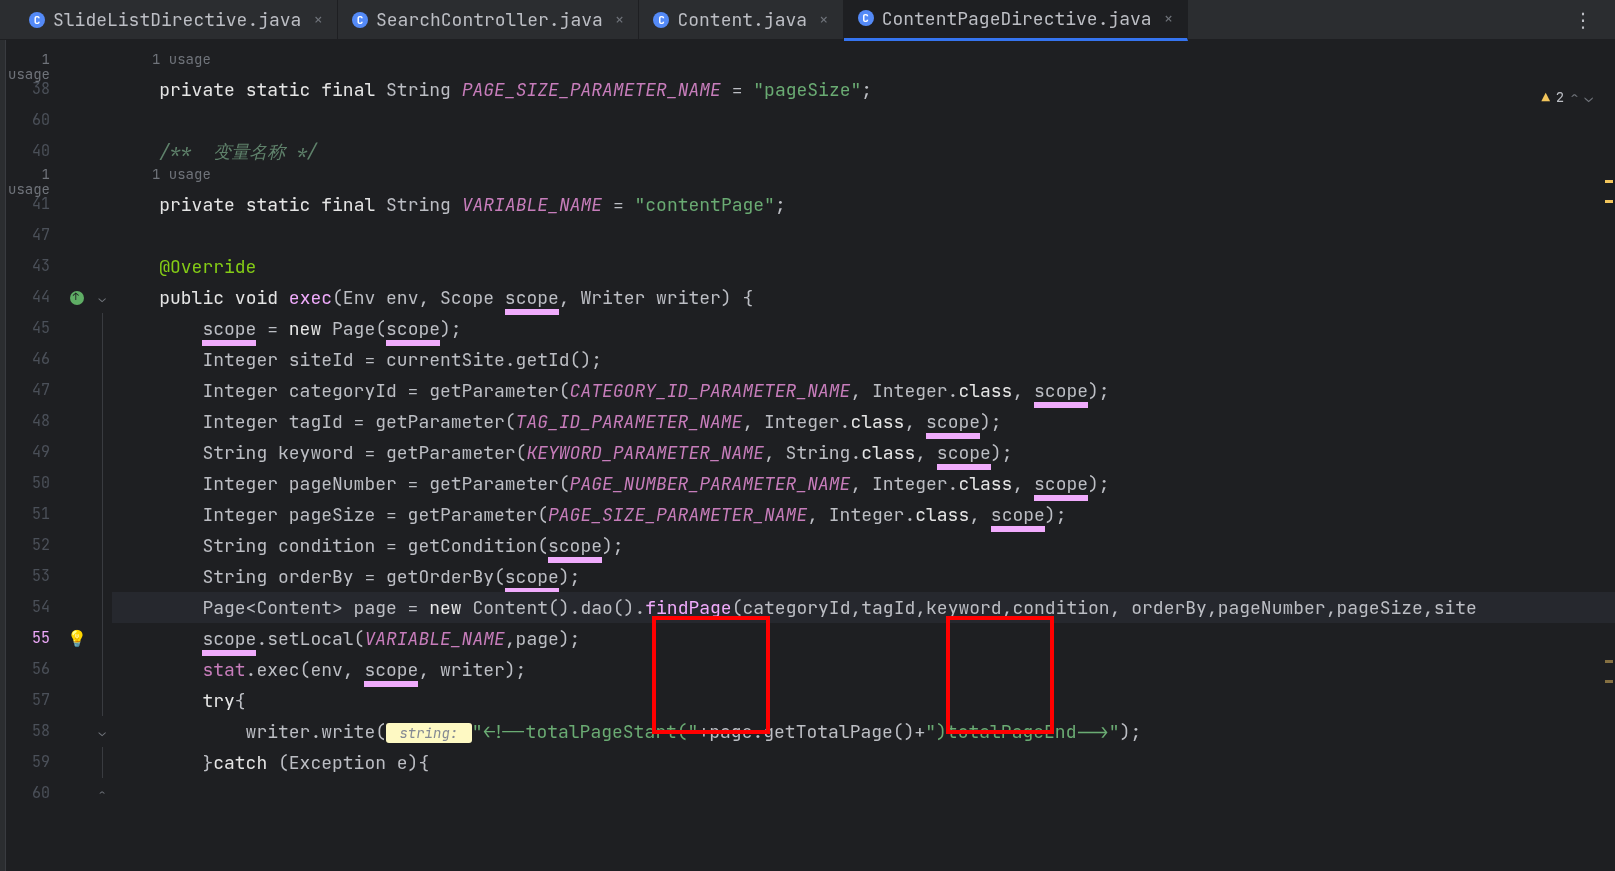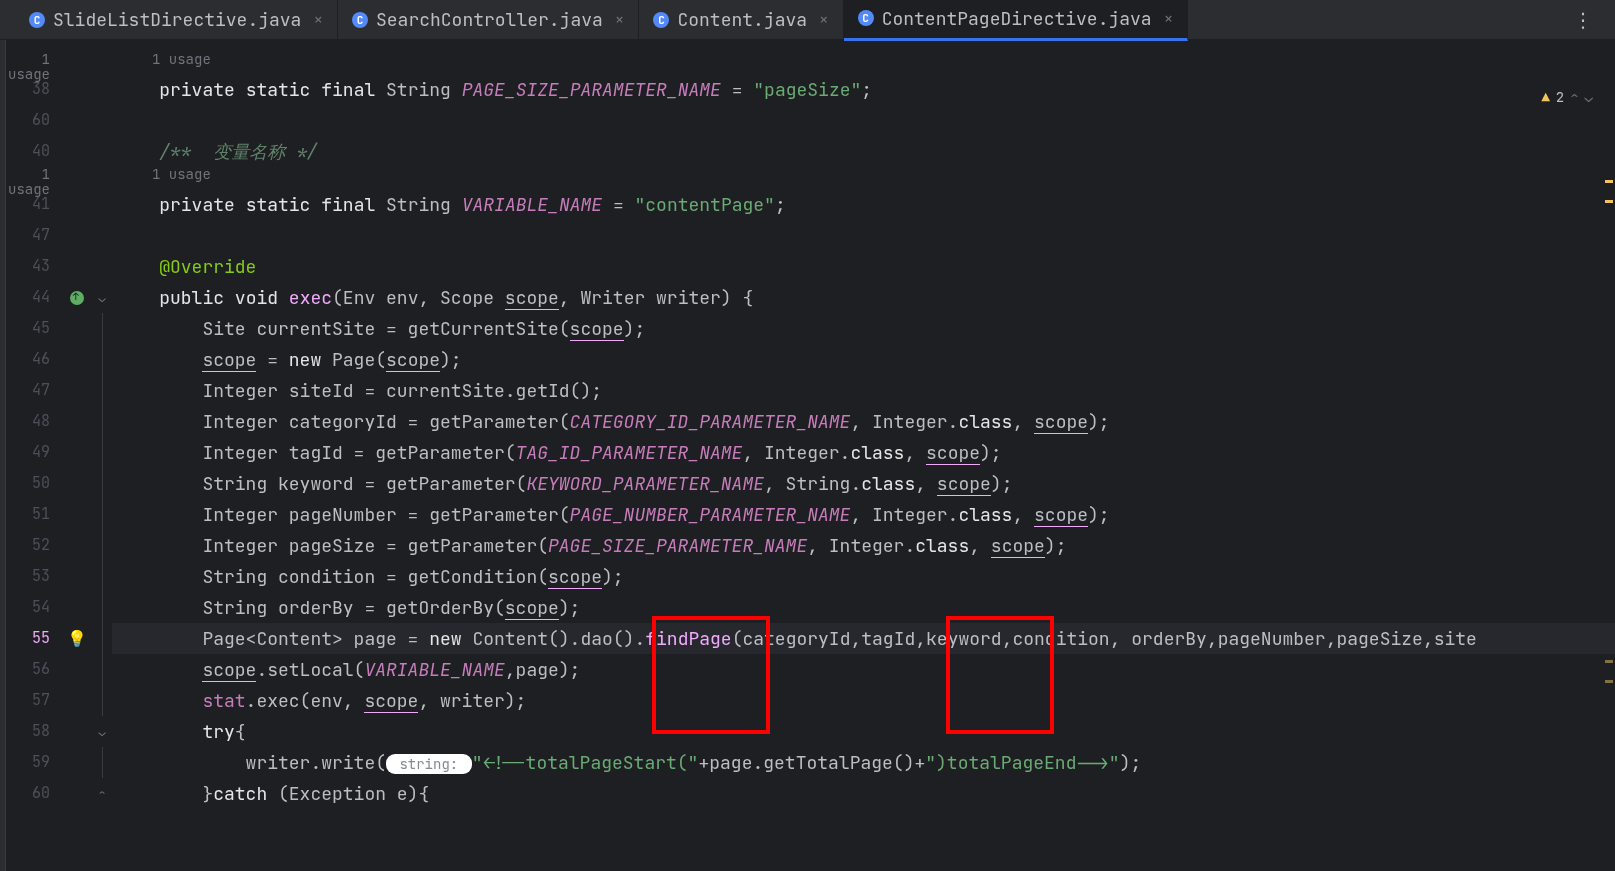--- a/index.html
+++ b/index.html
@@ -102,22 +102,22 @@
   position: relative;
 }
 .code-line.active-line { background: #26282e; }
 .usage-hint { color: #6f737a; font-size: 14px; }
 .kw { color: #e5e5e5; }
 .str { color: #6aab73; }
 .comment-doc { color: #5f826b; font-style: italic; }
 .anno { color: #84cc16; }
 .const-field { color: #c77dbb; font-style: italic; }
 .method-y { color: #f0abfc; }
-.param-hint { background: #ffffff; color: #858a93; padding: 1px 5px; border-radius: 9px; font-size: 14px; }
-.underline { border-bottom: 1px solid #f0abfc; }
+.param-hint { background: #fef9c3; color: #858a93; padding: 1px 5px; border-radius: 3px; font-size: 14px; font-style: italic; }
+.underline { border-bottom: 6px solid #f0abfc; }
 .prop { color: #c77dbb; margin-top: 32px; }
 .red-box {
   position: absolute;
   border: 4px solid #ff0000;
   pointer-events: none;
 }
 .warn-badge {
   position: absolute;
   top: 48px;
   right: 22px;
@@ -285,21 +285,20 @@
   <div class="code-area">
     <div class="code-line usage-hint" style="height:22px;line-height:15px;padding-left:40px">1 usage</div>
     <div class="code-line">    <span class="kw">private</span> <span class="kw">static</span> <span class="kw">final</span> <span>String</span> <span class="const-field">PAGE_SIZE_PARAMETER_NAME</span> <span>= </span><span class="str">"pageSize"</span><span>;</span></div>
     <div class="code-line"></div>
     <div class="code-line">    <span class="comment-doc">/**  变量名称 */</span></div>
     <div class="code-line usage-hint" style="height:22px;line-height:15px;padding-left:40px">1 usage</div>
     <div class="code-line">    <span class="kw">private</span> <span class="kw">static</span> <span class="kw">final</span> <span>String</span> <span class="const-field">VARIABLE_NAME</span> <span>= </span><span class="str">"contentPage"</span><span>;</span></div>
     <div class="code-line"></div>
     <div class="code-line">    <span class="anno">@Override</span></div>
     <div class="code-line">    <span class="kw">public</span> <span class="kw">void</span> <span class="method-y">exec</span><span>(Env env, Scope </span><span class="underline">scope</span><span>, Writer writer) {</span></div>
-    <div class="code-line">        <span>Site currentSite = getCurrentSite(</span><span class="underline">scope</span><span>);</span></div>
     <div class="code-line">        <span class="underline">scope</span><span> = </span><span class="kw">new</span><span> Page(</span><span class="underline">scope</span><span>);</span></div>
     <div class="code-line">        <span>Integer siteId = currentSite.getId();</span></div>
     <div class="code-line">        <span>Integer categoryId = getParameter(</span><span class="const-field">CATEGORY_ID_PARAMETER_NAME</span><span>, Integer.</span><span class="kw">class</span><span>, </span><span class="underline">scope</span><span>);</span></div>
     <div class="code-line">        <span>Integer tagId = getParameter(</span><span class="const-field">TAG_ID_PARAMETER_NAME</span><span>, Integer.</span><span class="kw">class</span><span>, </span><span class="underline">scope</span><span>);</span></div>
     <div class="code-line">        <span>String keyword = getParameter(</span><span class="const-field">KEYWORD_PARAMETER_NAME</span><span>, String.</span><span class="kw">class</span><span>, </span><span class="underline">scope</span><span>);</span></div>
     <div class="code-line">        <span>Integer pageNumber = getParameter(</span><span class="const-field">PAGE_NUMBER_PARAMETER_NAME</span><span>, Integer.</span><span class="kw">class</span><span>, </span><span class="underline">scope</span><span>);</span></div>
     <div class="code-line">        <span>Integer pageSize = getParameter(</span><span class="const-field">PAGE_SIZE_PARAMETER_NAME</span><span>, Integer.</span><span class="kw">class</span><span>, </span><span class="underline">scope</span><span>);</span></div>
     <div class="code-line">        <span>String condition = getCondition(</span><span class="underline">scope</span><span>);</span></div>
     <div class="code-line">        <span>String orderBy = getOrderBy(</span><span class="underline">scope</span><span>);</span></div>
     <div class="code-line active-line">        <span>Page&lt;Content&gt; page = </span><span class="kw">new</span><span> Content().dao().</span><span class="method-y">findPage</span><span>(categoryId,tagId,keyword,condition, orderBy,pageNumber,pageSize,site</span></div>

